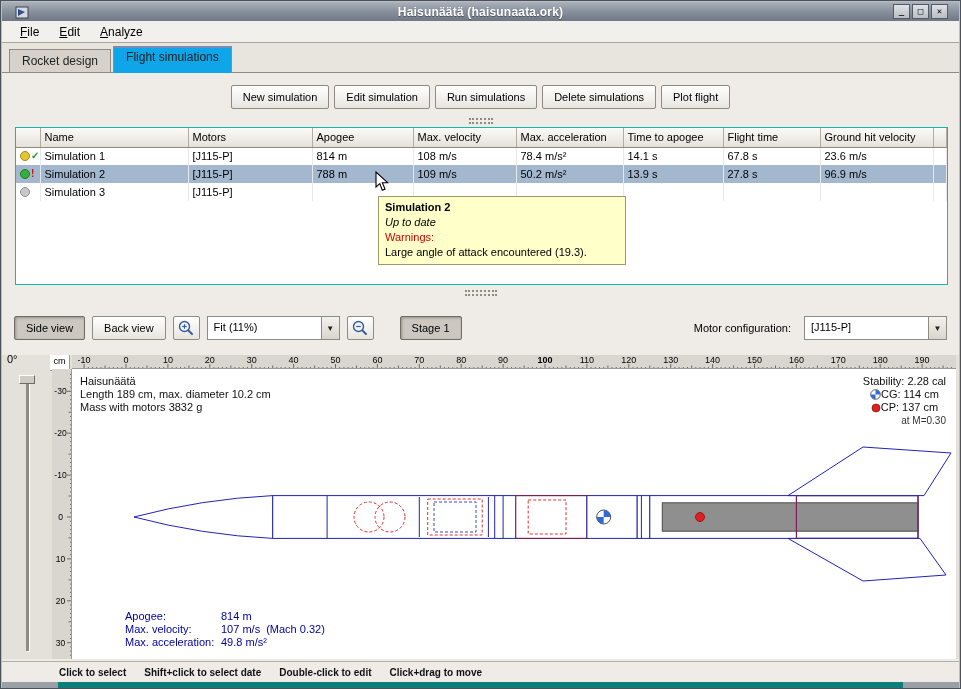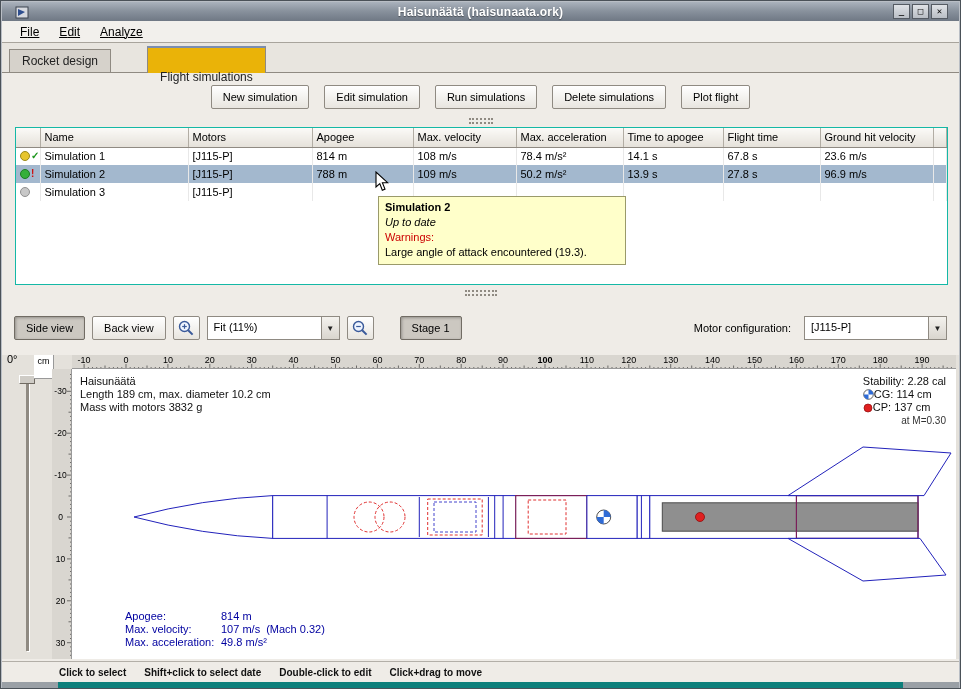--- a/index.html
+++ b/index.html
@@ -14,35 +14,35 @@
   .win-icon { width:14px; height:13px; margin-left:2px; flex:0 0 auto; }
   .title { position:absolute; left:0; right:0; text-align:center; color:#fff; font-size:12px;
            font-weight:bold; letter-spacing:.2px; text-shadow:0 1px 1px rgba(0,0,0,.4); pointer-events:none; }
   .win-controls { margin-left:auto; display:flex; gap:2px; z-index:2; }
   .win-btn { width:17px; height:15px; background:linear-gradient(180deg,#dfe2e6,#b9bec5);
              border:1px solid #555b63; font-size:9px; line-height:12px; font-weight:bold;
              color:#111; text-align:center; cursor:default; font-family:"DejaVu Sans Mono",monospace; }
 
   
   .menubar { position:absolute; left:1px; top:20px; right:1px; height:22px; background:#f2f0ec;
-             border-bottom:1px solid #a8a49c; display:flex; align-items:center; padding-left:10px; gap:4px;text-decoration:underline; }
+             border-bottom:1px solid #a8a49c; display:flex; align-items:center; padding-left:10px; gap:4px; }
   .menu-item { font-size:12px; color:#000; padding:2px 8px; display:inline-block; }
   .menu-item::first-letter { text-decoration:underline; }
 
   
   .tabstrip { position:absolute; left:1px; top:42px; right:1px; height:30px; background:#e8e5df;
               border-bottom:1px solid #8f8a82; display:flex; align-items:flex-end; padding-left:7px; }
   .tab { font-size:12px; padding:4px 12px 3px; border:1px solid #8f8a82; border-bottom:none;
          background:#d6d2cb; color:#222; margin-right:2px; height:23px; }
-  .tab.active { background:#eab308; height:27px; margin-bottom:-1px; z-index:3;
-                border-top:2px solid #7a8db0; padding-top:22px;margin-left:34px; }
+  .tab.active { background:#0ea5e9; height:27px; margin-bottom:-1px; z-index:3;
+                border-top:2px solid #7a8db0; padding-top:2px; }
 
   
   .sim-buttons { position:absolute; left:0; right:0; top:84px; height:26px;
-                 display:flex; justify-content:center; gap:15px; }
+                 display:flex; justify-content:center; gap:5px; }
   .btn { font-size:11px; color:#000; background:linear-gradient(180deg,#ffffff,#e8e5df);
          border:1px solid #8f8a82; border-radius:2px; padding:3px 11px; height:24px; white-space:nowrap; }
   .btn.pressed { background:#ccc8c1; box-shadow:inset 1px 1px 3px rgba(0,0,0,.28); border-color:#716c64; }
 
   .mini-split { position:absolute; left:50%; transform:translateX(-50%); width:24px; height:6px;
                 border-top:2px dotted #8f8a82; border-bottom:2px dotted #8f8a82; }
   #split-top { top:117px; }
   #split-main { top:289px; width:32px; }
 
   
@@ -87,33 +87,33 @@
   .stage-gap { width:12px; }
 
   
   .view-region { position:absolute; left:1px; top:354px; width:957px; height:304px; background:#e4e1db; }
   .rot-strip { position:absolute; left:0; top:0; width:50px; height:100%; }
   .rot-label { position:absolute; left:5px; top:-2px; font-size:11px; color:#000; }
   .slider-track { position:absolute; left:24px; top:24px; width:3px; height:272px;
                   background:#8f8a82; box-shadow:1px 1px 0 #fff; }
   .slider-thumb { position:absolute; left:17px; top:20px; width:16px; height:9px; background:#cfccc6;
                   border:1px solid; border-color:#fff #6f6a62 #6f6a62 #fff; }
-  .ruler-corner { position:absolute; left:32px; top:0; width:20px; height:24px; background:#ffffff;
+  .ruler-corner { position:absolute; left:48px; top:0; width:20px; height:16px; background:#ffffff;
                   border-right:1px solid #999; border-bottom:1px solid #999; font-size:9px;
                   text-align:center; line-height:13px; color:#000; }
   #h-ruler { position:absolute; left:70px; top:0; width:884px; height:14px; background:#d9d6d0;
              border-bottom:1px solid #999; }
   #v-ruler { position:absolute; left:50px; top:14px; width:20px; height:290px; background:#d9d6d0;
              border-right:1px solid #999; }
   .canvas { position:absolute; left:70px; top:14px; width:884px; height:290px; background:#fff; overflow:hidden; }
 
   .info-topleft { position:absolute; left:8px; top:6px; font-size:11px; line-height:13px; color:#101010; }
   .info-topright { position:absolute; right:10px; top:6px; font-size:11px; line-height:13px;
                    color:#101010; text-align:right; }
-  .info-topright .icon-row { display:flex; align-items:center; justify-content:flex-start; gap:0; }
+  .info-topright .icon-row { display:flex; align-items:center; justify-content:center; gap:0; }
   .info-topright .mach { font-size:10px; color:#333; }
   .flight-stats { position:absolute; left:8px; bottom:10px; font-size:11px; line-height:13px; color:#0000a0;margin-left:45px; }
   .flight-stats .lbl { display:inline-block; width:96px; }
   .flight-stats .extra { margin-left:6px; }
 
   
   .statusbar { position:absolute; left:1px; right:1px; top:660px; height:21px; background:#efece7;
                border-top:1px solid #b3afa8; display:flex; align-items:center; padding-left:57px; gap:18px; }
   .hint { font-size:10px; font-weight:bold; color:#111; white-space:nowrap; }
   .bottom-strip { position:absolute; left:1px; right:1px; top:681px; height:7px; background:#9aa0a6; }

